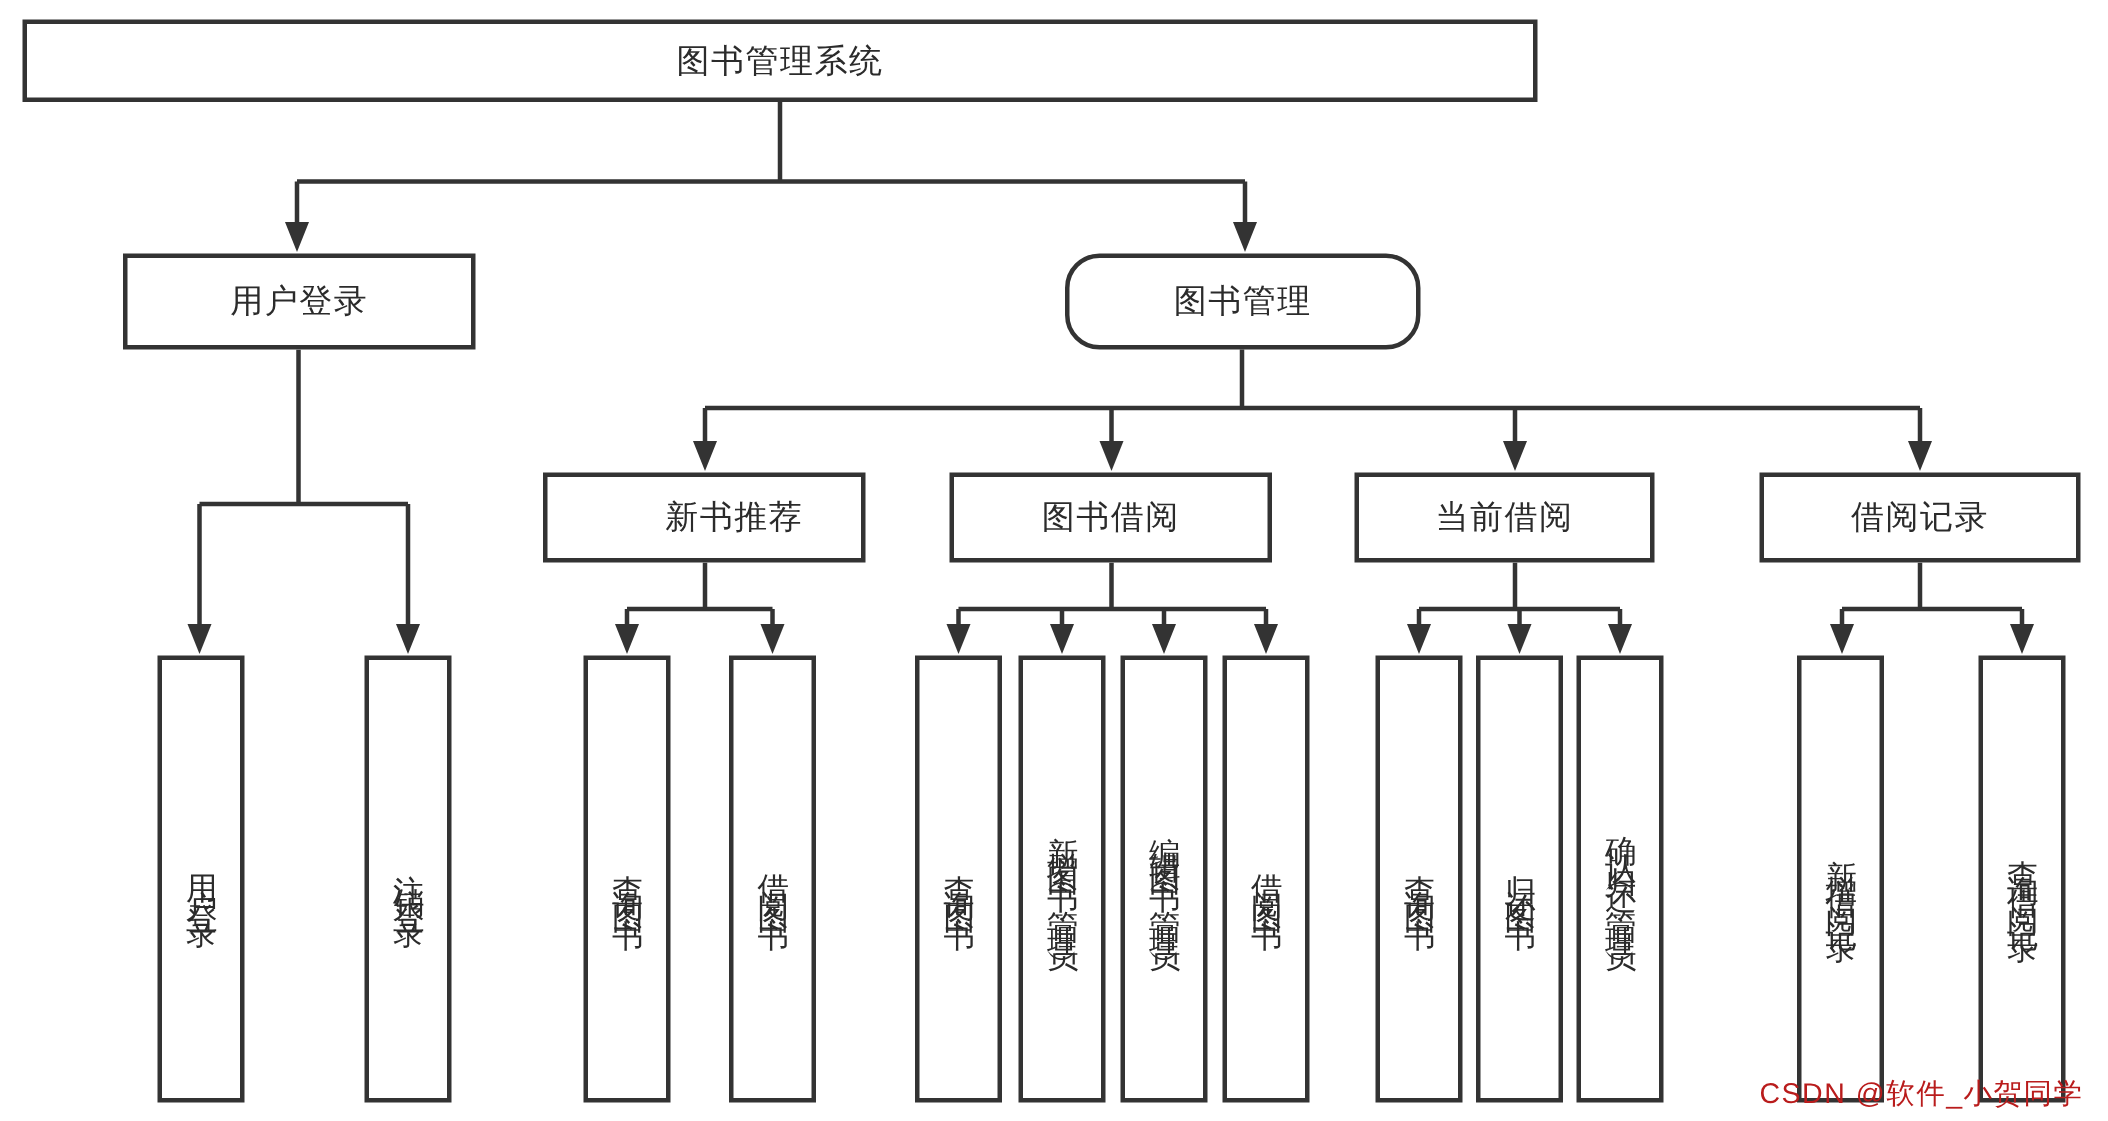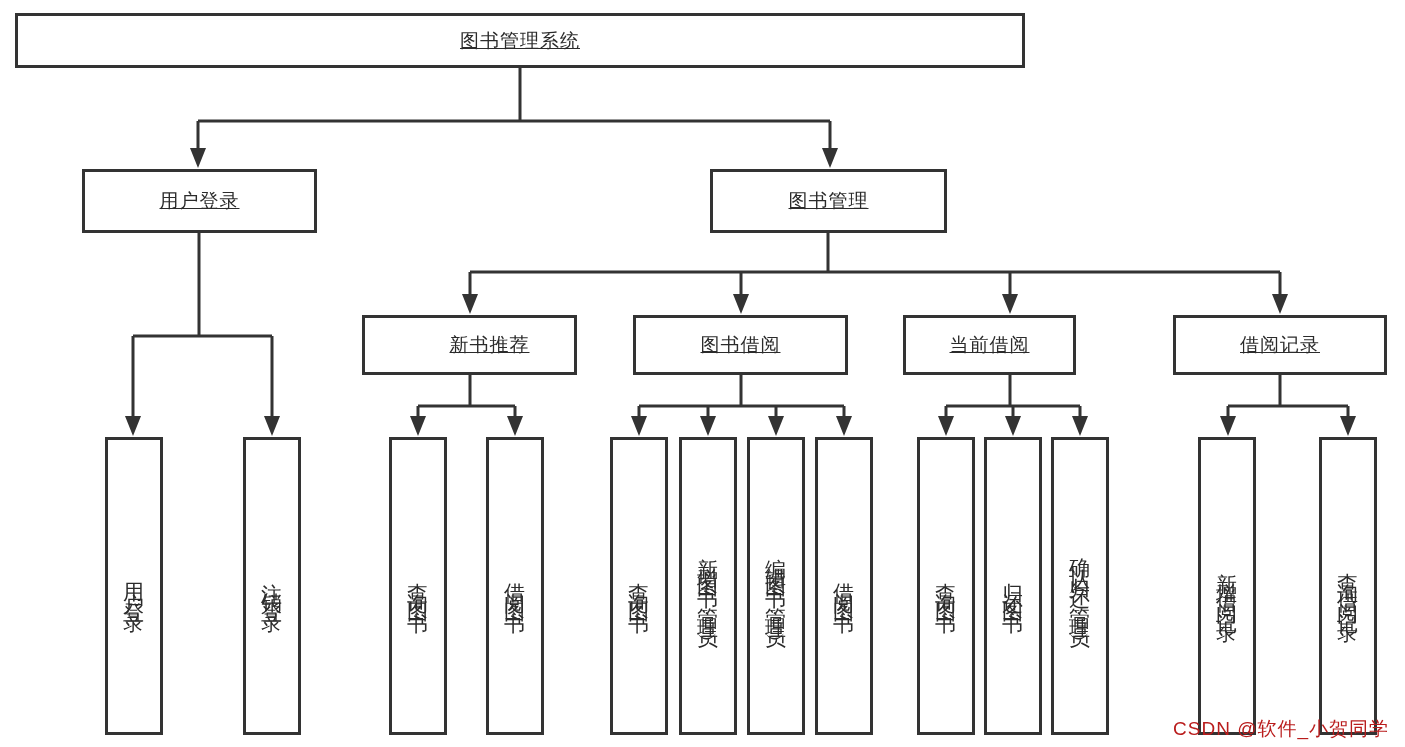--- a/index.html
+++ b/index.html
@@ -27,32 +27,31 @@
     box-sizing: border-box;
     background: #ffffff;
     border: 3px solid #333333;
     display: flex;
     align-items: center;
     justify-content: center;
     color: #2b2b2b;
     z-index: 1;
   }
   .hlabel {
-    font-size: 19px;
+    font-size: 22px;
     letter-spacing: 1px;
     white-space: nowrap;
-    text-decoration: underline;
   }
   .root-box  { left: 15px;  top: 13px;  width: 1010px; height: 55px; }
   .l2-login  { left: 82px;  top: 169px; width: 235px;  height: 64px; }
-  .l2-mgmt   { left: 710px; top: 169px; width: 237px;  height: 64px; }
+  .l2-mgmt   { left: 710px; top: 169px; width: 237px;  height: 64px; border-radius: 23px; }
   .l3 { top: 315px; height: 60px; }
   .l3-nb { left: 362px;  width: 215px; padding-left: 40px; }
   .l3-bb { left: 633px;  width: 215px; text-align: center; }
-  .l3-cb { left: 903px;  width: 173px; }
+  .l3-cb { left: 903px;  width: 200px; }
   .l3-br { left: 1173px; width: 214px; }
   .leaf {
     top: 437px;
     width: 58px;
     height: 298px;
     border-width: 3px;
   }
   .vlabel {
     writing-mode: vertical-rl;
     text-orientation: mixed;

